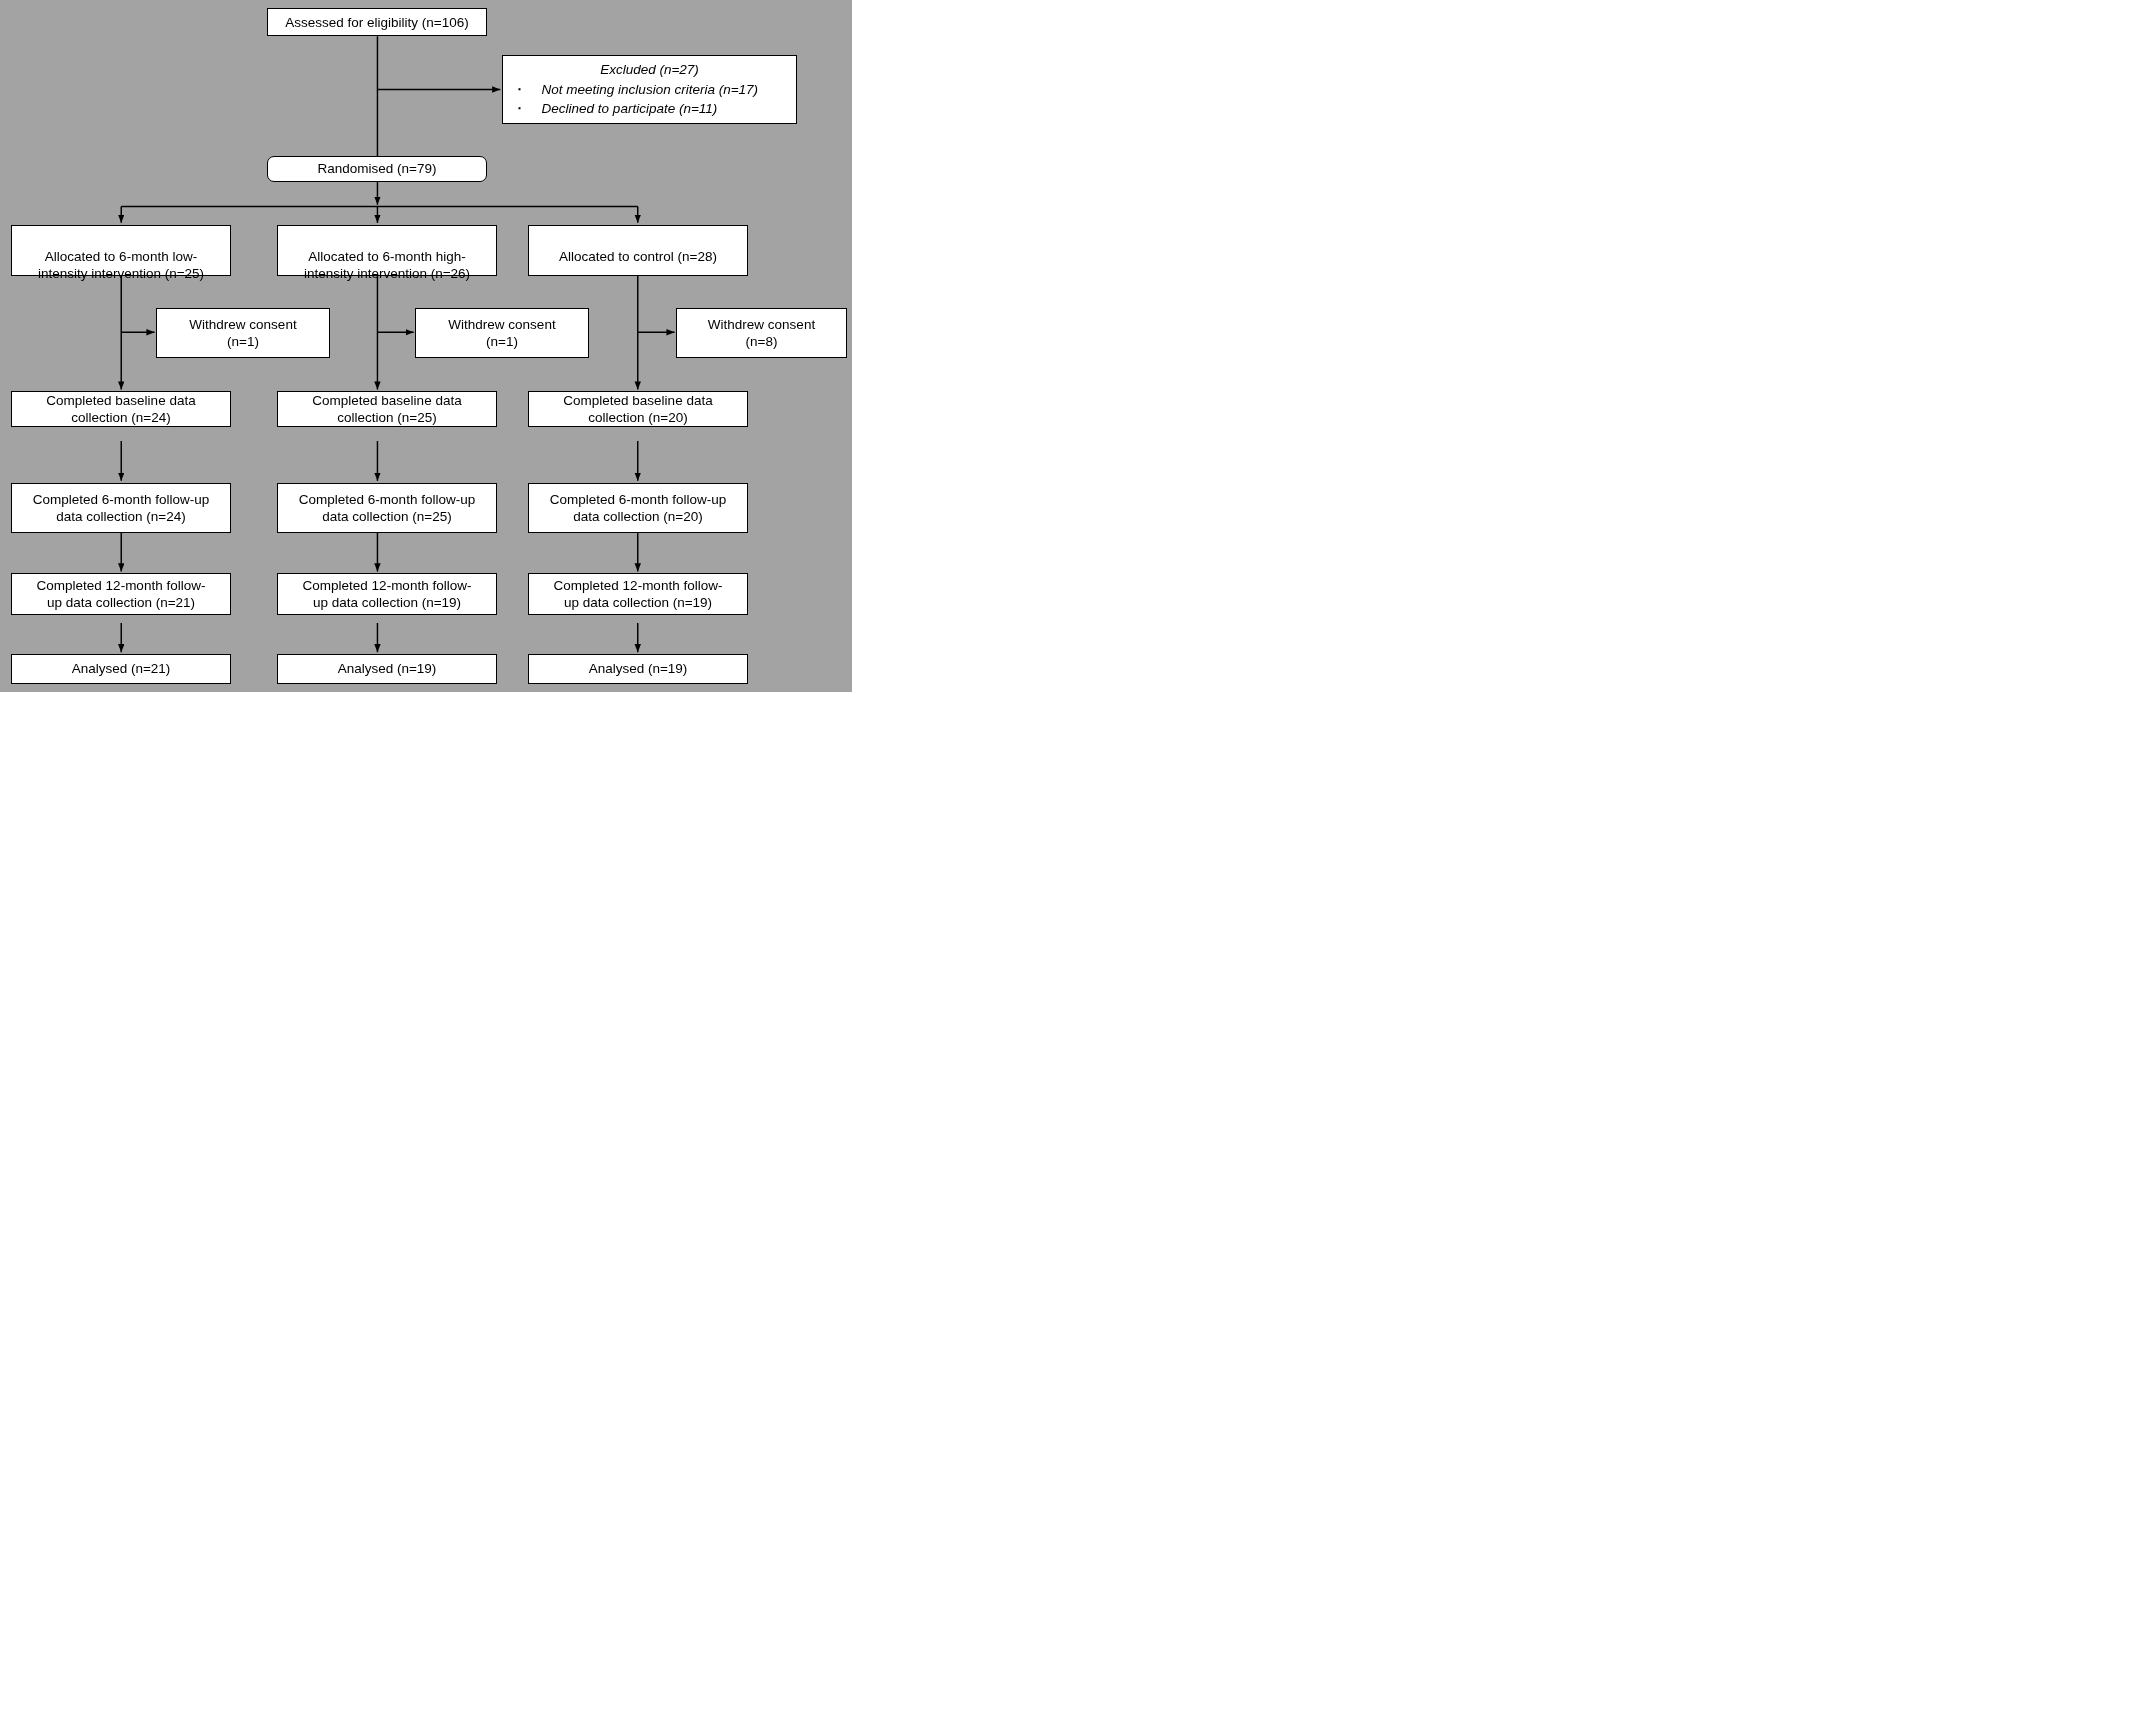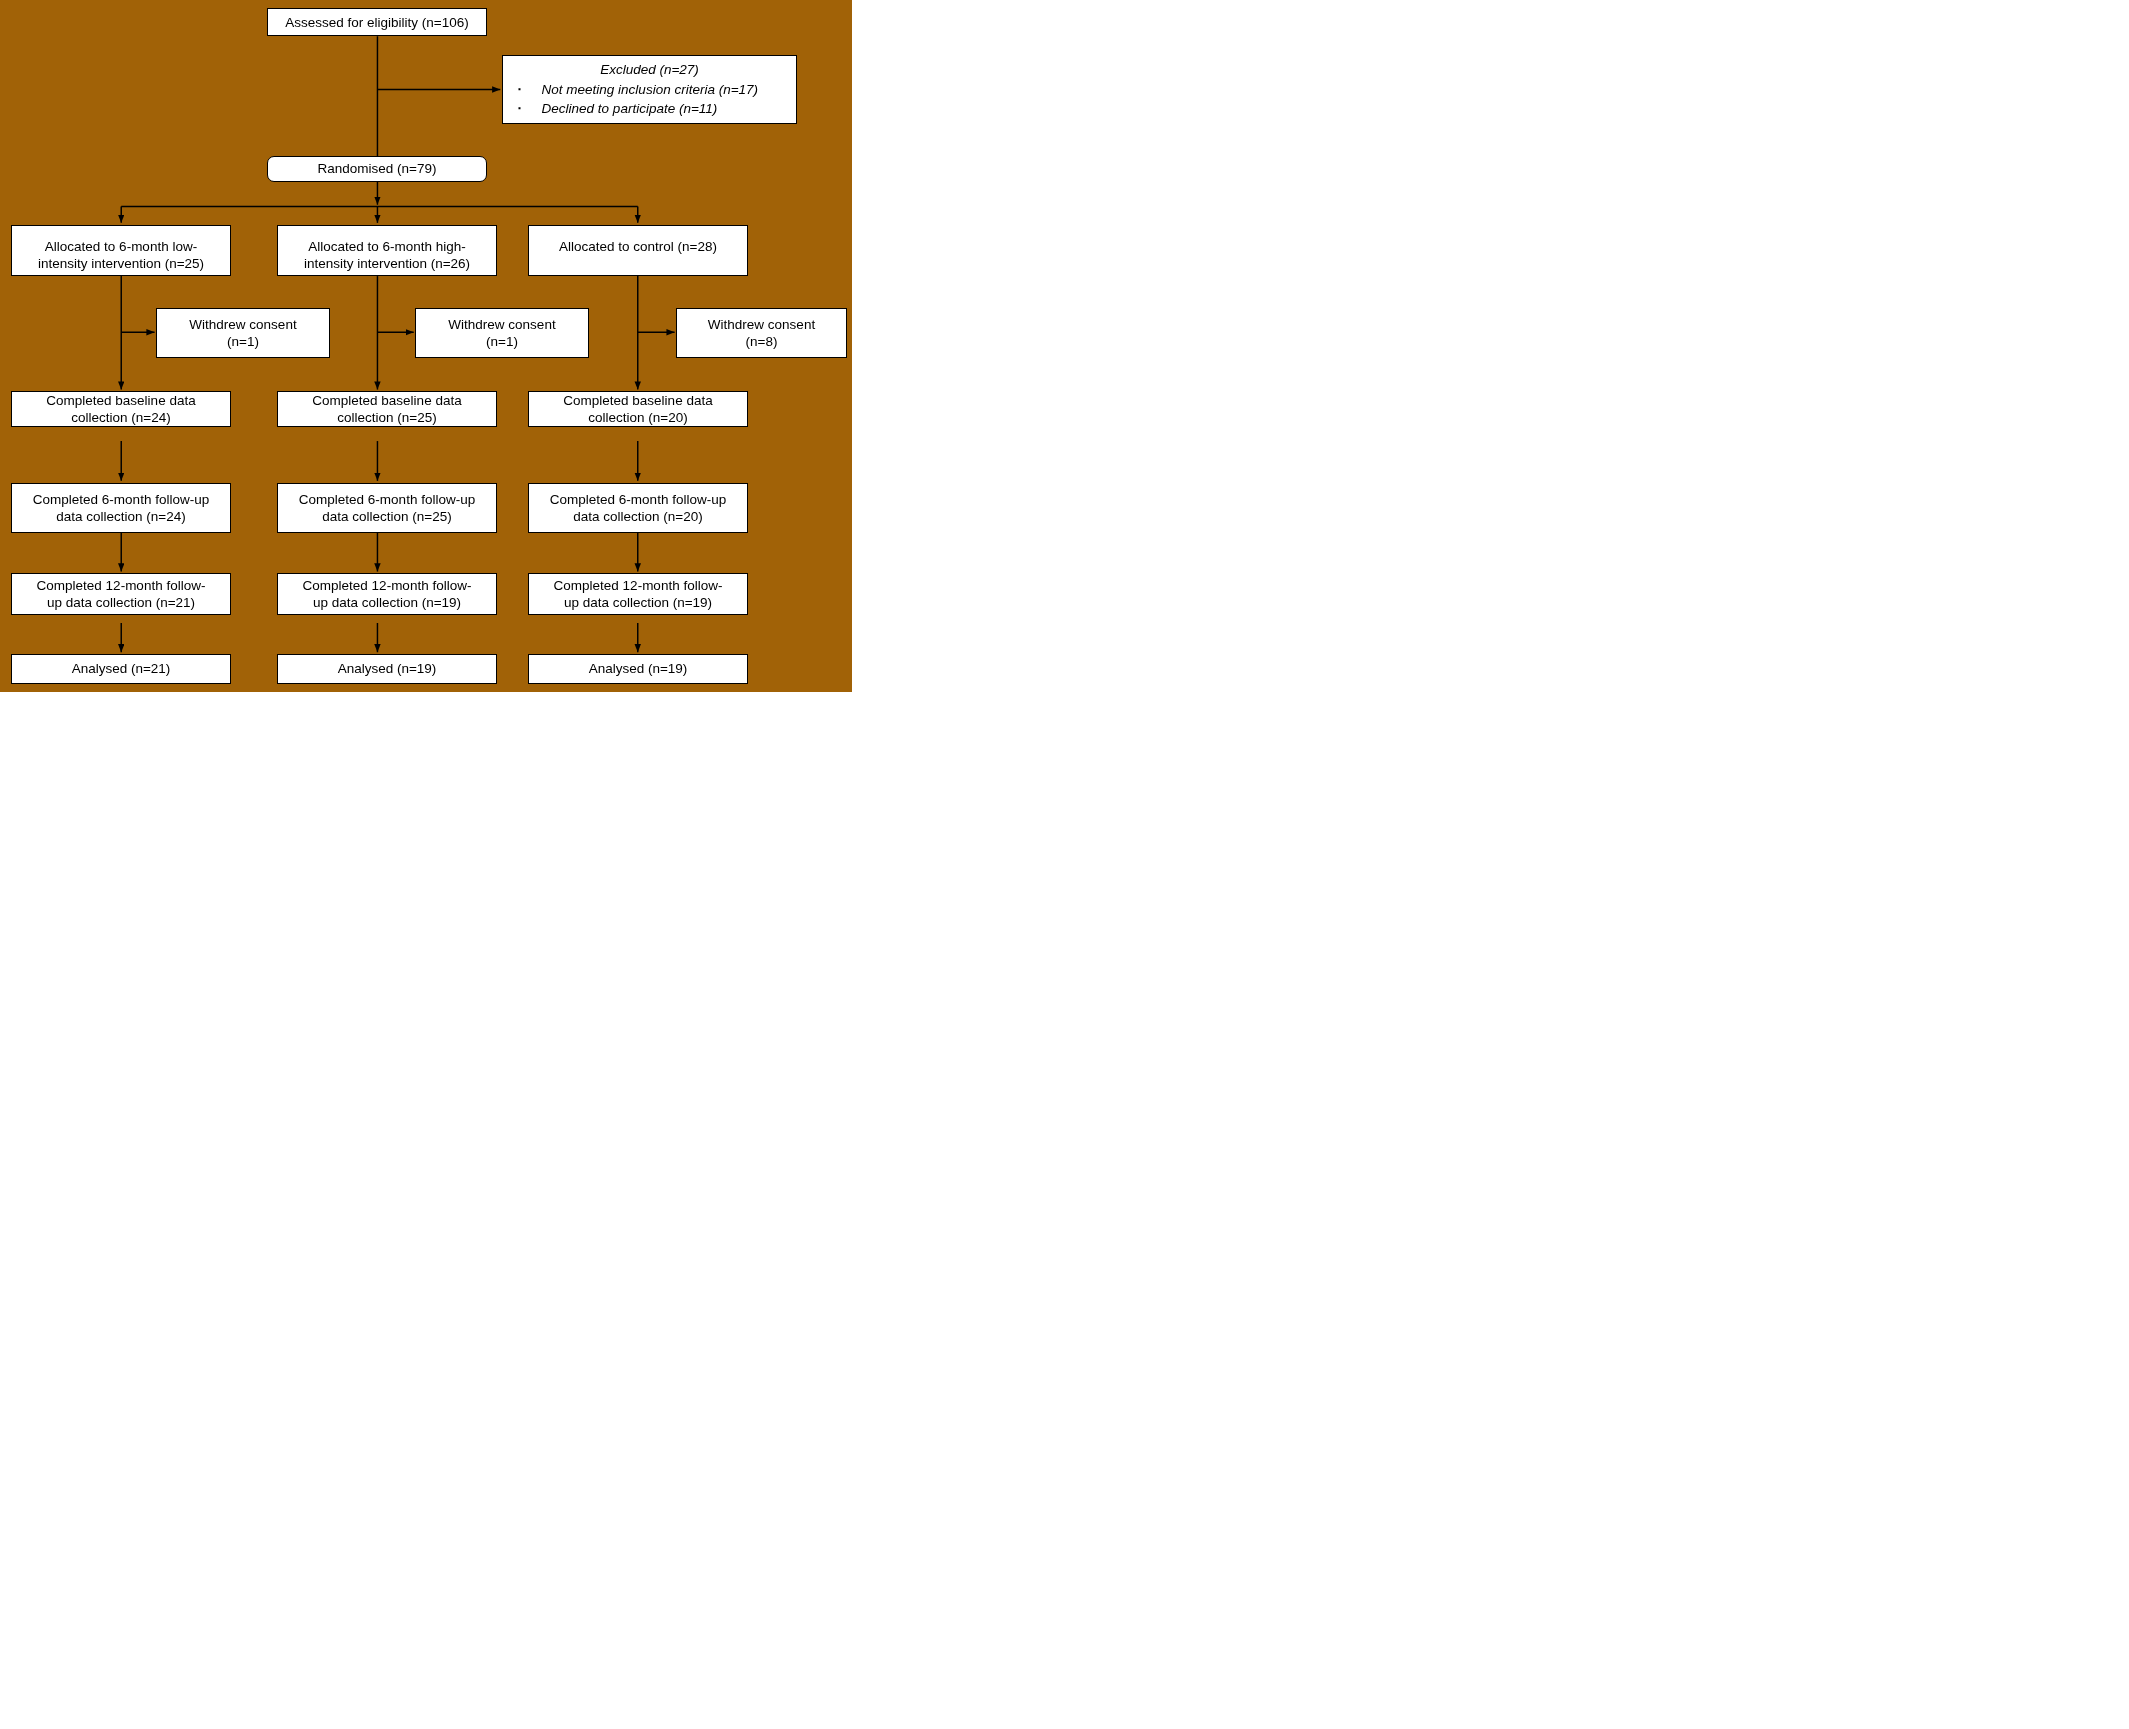--- a/index.html
+++ b/index.html
@@ -1,20 +1,20 @@
 <!DOCTYPE html>
 <html style="font-size:9.4px"><head>
 <meta charset="utf-8">
 <style>
   html, body { margin: 0; padding: 0; background: #ffffff; }
   .canvas {
     position: relative;
     width: 852px;
     height: 692px;
-    background: #a16207;
+    background: #a3a3a3;
     font-family: "Liberation Sans", sans-serif;
     color: #000000;
   }
   .connectors {
     position: absolute;
     left: 0; top: 0;
     width: 852px; height: 692px;
   }
   .box {
     position: absolute;
@@ -30,21 +30,21 @@
     line-height: 1.28;
     padding: 1.2px 4.7px;
   }
   
   .c1 { left: 11px;  width: 220px; }
   .c2 { left: 277px; width: 220px; }
   .c3 { left: 528px; width: 220px; }
   
   .b-assessed   { left: 267px; top: 8.2px;  width: 220px; height: 28px; }
   .b-randomised { left: 267px; top: 156px; width: 220px; height: 26px; border-radius: 7px; }
-  .r-alloc      { top: 225px; height: 51px; align-items: flex-start; padding-top: 12px; }
+  .r-alloc      { top: 225px; height: 51px; align-items: flex-start; padding-top: 22px; }
   .r-base       { top: 391px;  height: 36px; }
   .r-fu6        { top: 483px;  height: 50px; }
   .r-fu12       { top: 573px;  height: 42px; }
   .r-analysed   { top: 654px; height: 30px; }
   .b-withdrew   { top: 308px; width: 174px; height: 50px; }
   .w1 { left: 156px; }
   .w2 { left: 415px; }
   .w3 { left: 676px; width: 171px; }
   
   .b-excluded {

